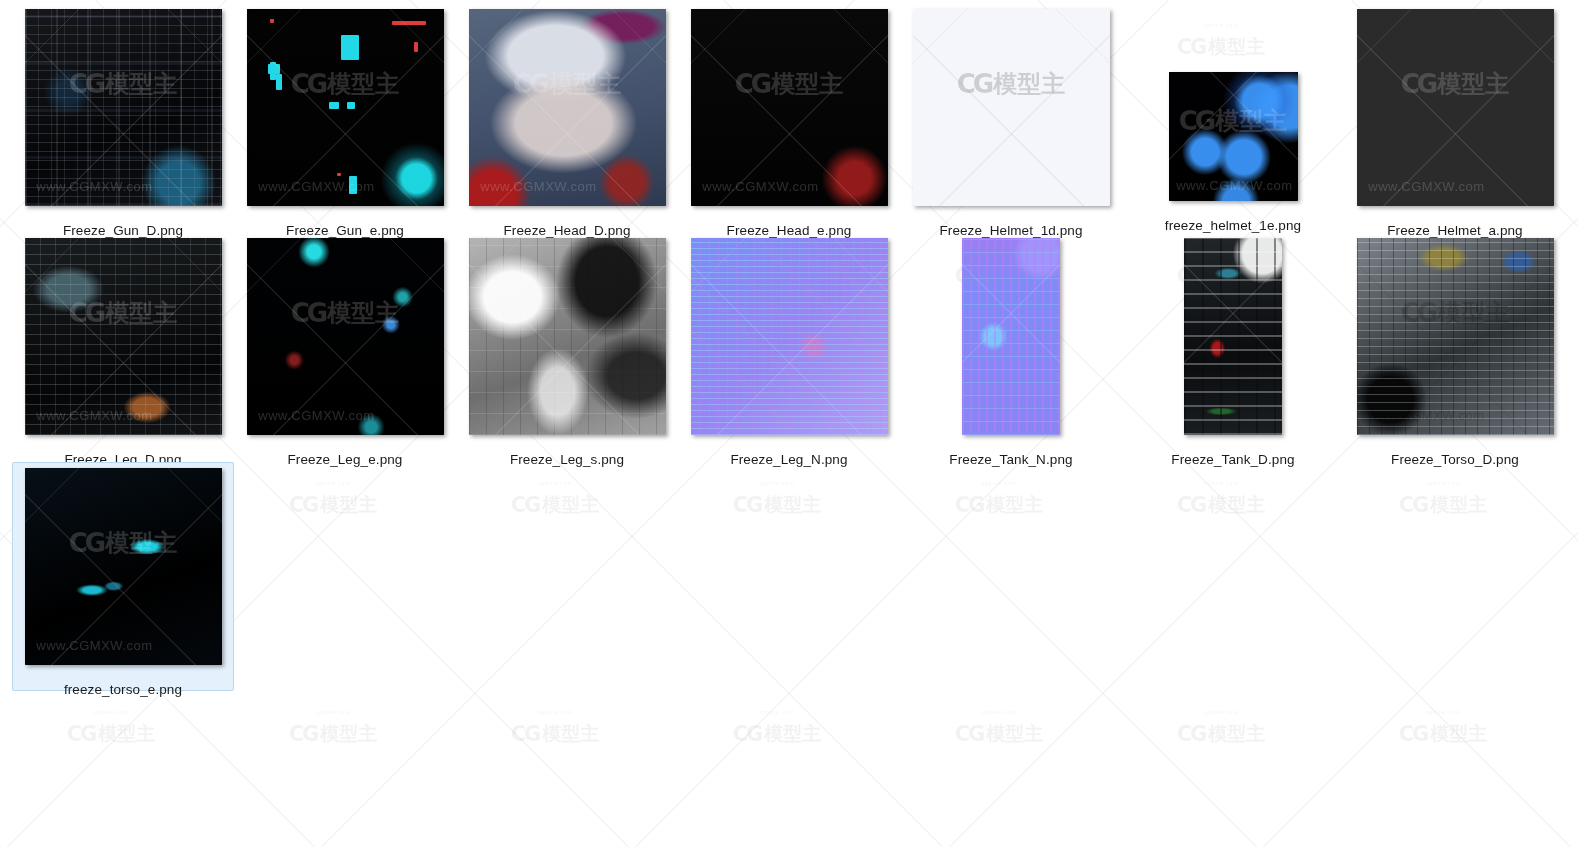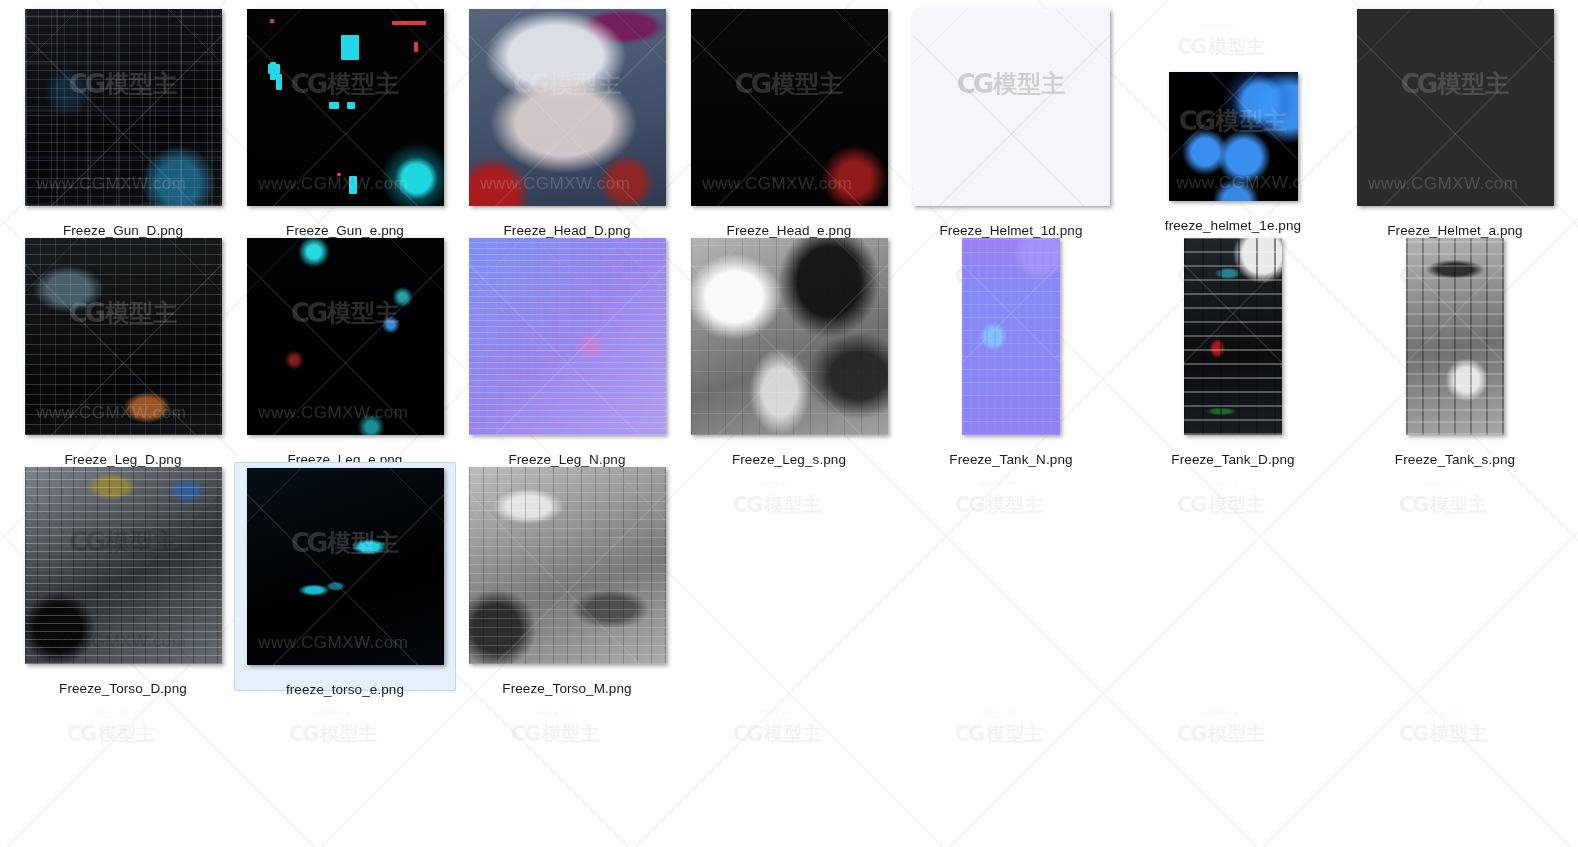--- a/index.html
+++ b/index.html
@@ -88,21 +88,21 @@
   
   .tw{
     position:absolute;left:50%;top:38%;transform:translate(-50%,-50%);
     display:flex;align-items:center;gap:2px;white-space:nowrap;
     font-family:"DejaVu Sans",sans-serif;font-weight:bold;
   }
   .tw .a{font-size:26px;letter-spacing:-3px;}
   .tw .b{font-size:24px;}
   .tw-url{
     position:absolute;left:6%;bottom:6%;
-    font-size:17px;letter-spacing:.5px;white-space:nowrap;
+    font-size:13px;letter-spacing:.5px;white-space:nowrap;
   }
   .tw-dark{color:rgba(255,255,255,.17);}
   .tw-light{color:rgba(0,0,0,.16);}
   .diag{
     position:absolute;inset:0;
     background-image:
       repeating-linear-gradient(45deg, rgba(255,255,255,0.10) 0 1px, rgba(0,0,0,0) 1px 120px),
       repeating-linear-gradient(-45deg, rgba(255,255,255,0.10) 0 1px, rgba(0,0,0,0) 1px 120px);
   }
   .diag-light{
@@ -610,57 +610,49 @@
             <span class="a">CG</span>
             <span class="b">模型主</span>
           </div>
           <div class="tw-url tw-dark">www.CGMXW.com</div>
         </div>
       </div>
       <div class="label">Freeze_Leg_e.png</div>
     </div>
     <div class="item">
       <div class="thumb-wrap">
+        <div class="thumb tex-spec-contrast" style="width: 197px; height: 197px;">
+          <div class="diag"></div>
+        </div>
+      </div>
+      <div class="label">Freeze_Leg_s.png</div>
+    </div>
+    <div class="item">
+      <div class="thumb-wrap">
         <div class="thumb tex-normal-soft" style="width: 197px; height: 197px;">
           <div class="diag"></div>
         </div>
       </div>
       <div class="label">Freeze_Leg_N.png</div>
     </div>
     <div class="item">
       <div class="thumb-wrap">
-        <div class="thumb tex-spec-contrast" style="width: 197px; height: 197px;">
-          <div class="diag"></div>
-        </div>
-      </div>
-      <div class="label">Freeze_Leg_s.png</div>
-    </div>
-    <div class="item">
-      <div class="thumb-wrap">
         <div class="thumb tex-tank-n" style="width: 98px; height: 197px;">
           <div class="diag"></div>
         </div>
       </div>
       <div class="label">Freeze_Tank_N.png</div>
     </div>
     <div class="item">
       <div class="thumb-wrap">
         <div class="thumb tex-tank-d" style="width: 98px; height: 197px;">
           <div class="diag"></div>
         </div>
       </div>
       <div class="label">Freeze_Tank_D.png</div>
-    </div>
-    <div class="item">
-      <div class="thumb-wrap">
-        <div class="thumb tex-tank-s" style="width: 98px; height: 197px;">
-          <div class="diag"></div>
-        </div>
-      </div>
-      <div class="label">Freeze_Tank_s.png</div>
     </div>
     <div class="item">
       <div class="thumb-wrap">
         <div class="thumb tex-torso-d" style="width: 197px; height: 197px;">
           <div class="diag-light"></div>
           <div class="tw tw-light">
             <span class="a">CG</span>
             <span class="b">模型主</span>
           </div>
           <div class="tw-url tw-light">www.CGMXW.com</div>
@@ -674,21 +666,13 @@
           <div class="diag"></div>
           <div class="tw tw-dark">
             <span class="a">CG</span>
             <span class="b">模型主</span>
           </div>
           <div class="tw-url tw-dark">www.CGMXW.com</div>
         </div>
       </div>
       <div class="label">freeze_torso_e.png</div>
     </div>
-    <div class="item">
-      <div class="thumb-wrap">
-        <div class="thumb tex-torso-m" style="width: 197px; height: 197px;">
-          <div class="diag"></div>
-        </div>
-      </div>
-      <div class="label">Freeze_Torso_M.png</div>
-    </div>
   </div>
 
 </body></html>

